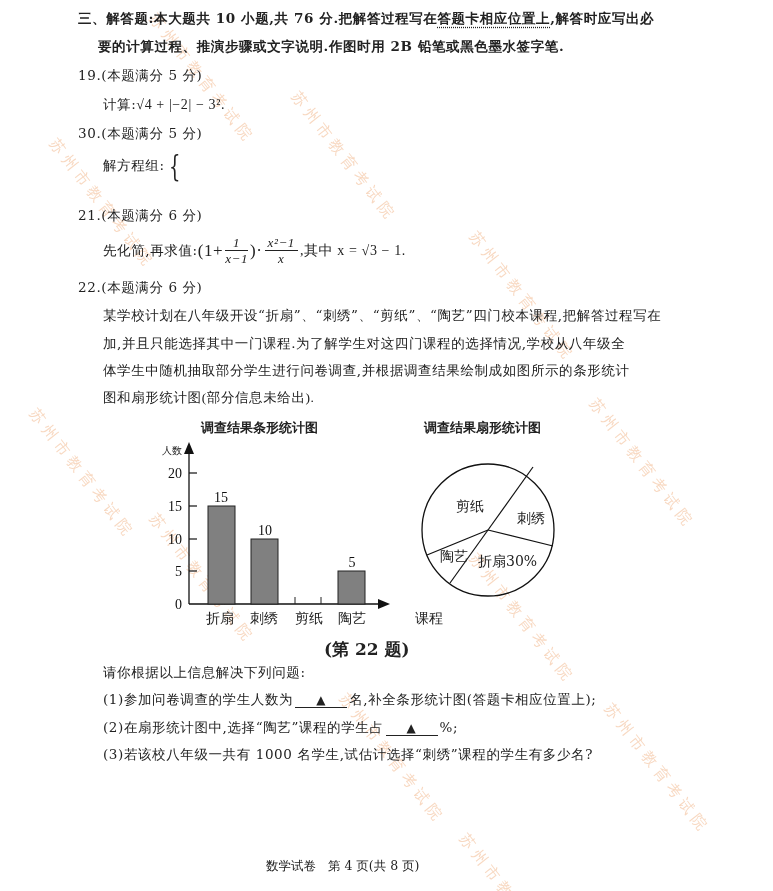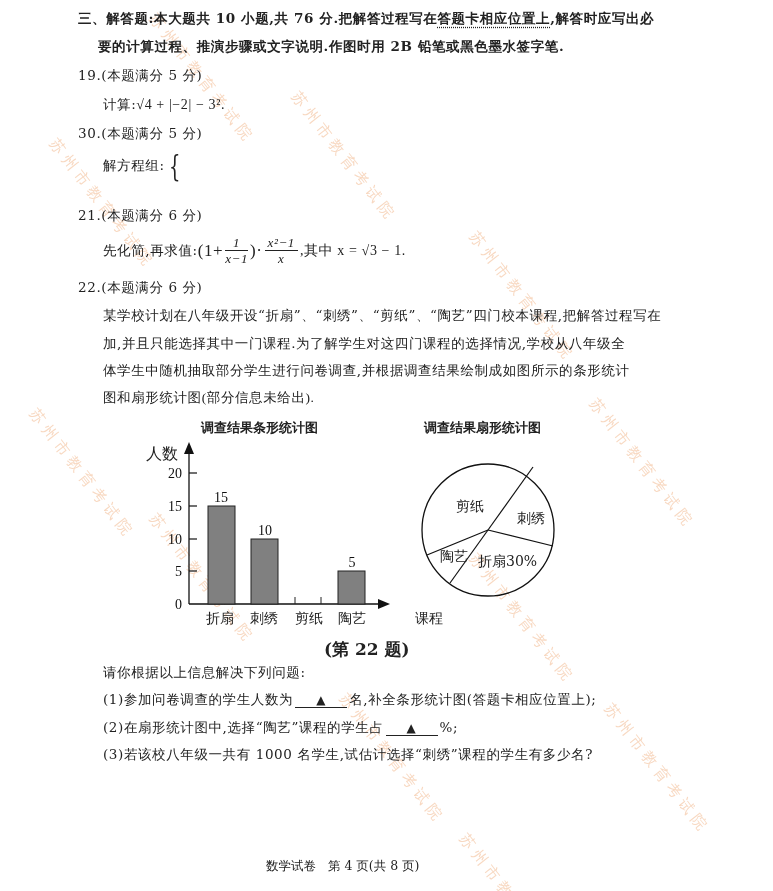--- a/index.html
+++ b/index.html
@@ -94,21 +94,21 @@
   <rect x="58" y="66" width="27" height="98" fill="#808080" stroke="#222" stroke-width="1"></rect>
   <rect x="101" y="99" width="27" height="65" fill="#808080" stroke="#222" stroke-width="1"></rect>
   <line x1="145" y1="164" x2="145" y2="157" stroke="#222" stroke-width="1"></line>
   <line x1="171" y1="164" x2="171" y2="157" stroke="#222" stroke-width="1"></line>
   <rect x="188" y="131" width="27" height="33" fill="#808080" stroke="#222" stroke-width="1"></rect>
 
   <text x="71" y="62" font-size="14" text-anchor="middle" fill="#111">15</text>
   <text x="115" y="95" font-size="14" text-anchor="middle" fill="#111">10</text>
   <text x="202" y="127" font-size="14" text-anchor="middle" fill="#111">5</text>
 </svg>
-<div class="abs" style="left:146px; top:444px; font-size:16px;text-align:center;">人数</div>
+<div class="abs" style="left:162px; top:444px; font-size:10px;text-align:center;">人数</div>
 <div class="abs" style="left:206px; top:610px; font-size:14px;">折扇</div>
 <div class="abs" style="left:250px; top:610px; font-size:14px;">刺绣</div>
 <div class="abs" style="left:295px; top:610px; font-size:14px;">剪纸</div>
 <div class="abs" style="left:338px; top:610px; font-size:14px;">陶艺</div>
 <div class="abs" style="left:380px; top:610px; font-size:14px;margin-left:35px;">课程</div>
 <div class="abs" style="left:324px; top:638px; font-size:17px;font-weight:bold;">(第 22 题)</div>
 
 <div class="abs chart-title" style="left:424px; top:419px;">调查结果扇形统计图</div>
 <svg class="abs" style="left:418px; top:460px;" width="140" height="140" viewBox="0 0 140 140">
   <circle cx="70" cy="70" r="66" fill="none" stroke="#111" stroke-width="1.3"></circle>

